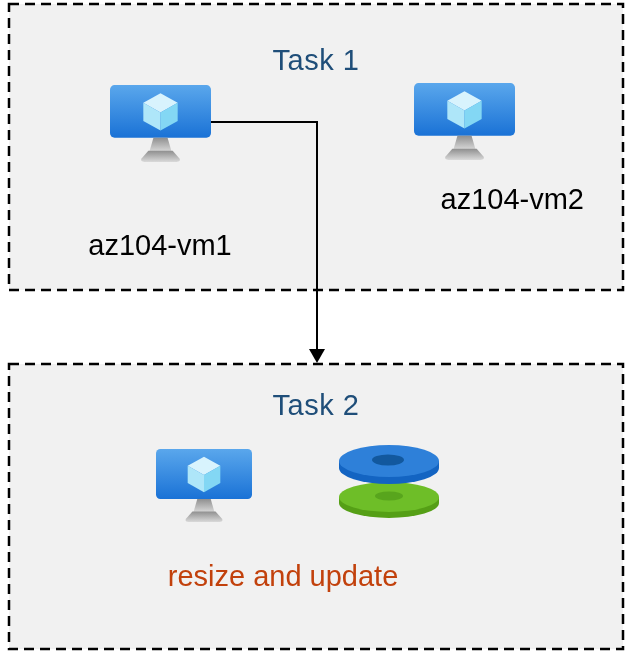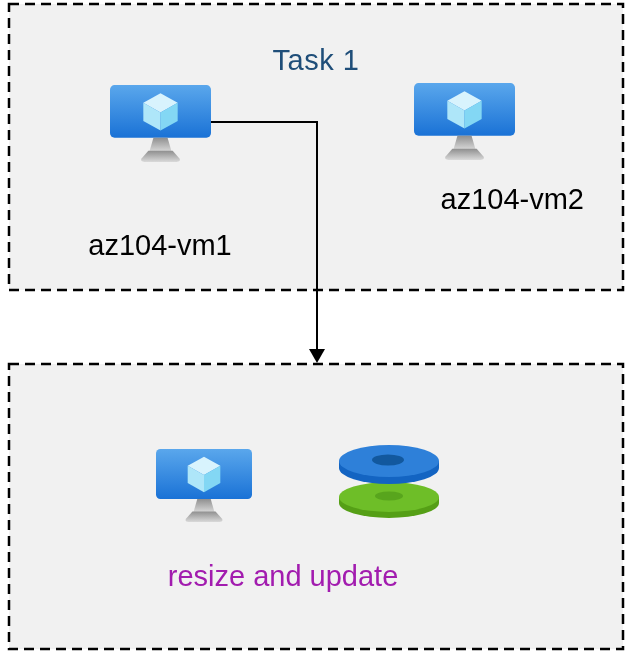--- a/index.html
+++ b/index.html
@@ -50,21 +50,21 @@
   }
   .vm-label.l1 { left: 55px;  top: 181px; margin-top: 46px; }
   .vm-label.l2 { left: 374px; top: 181px; text-align: right; }
   .caption {
     position: absolute;
     left: 133px; top: 558px;
     width: 300px;
     text-align: center;
     font-size: 29px;
     line-height: 36px;
-    color: #a21caf;
+    color: #c2410c;
   }
   .icon { position: absolute; }
   .icon.vm1   { left: 110px; top: 85px;  width: 101px; height: 77px; }
   .icon.vm2   { left: 414px; top: 83px;  width: 101px; height: 77px; }
   .icon.vm3   { left: 156px; top: 449px; width: 96px;  height: 73px; }
   .icon.disks { left: 337px; top: 443px; width: 104px; height: 76px; }
 </style>
 </head>
 <body>
 
@@ -81,20 +81,21 @@
         <stop offset="1" stop-color="#d9d9d9"></stop>
       </linearGradient>
     </defs>
     <rect class="box" x="9" y="4" width="614" height="286"></rect>
     <rect class="box" x="9" y="364" width="614" height="285"></rect>
     <path class="arrow-line" d="M211 122 H317 V350"></path>
     <polygon class="arrow-head" points="309,349 325,349 317,363"></polygon>
   </svg>
 
   <div class="title t1">Task 1</div>
+  <div class="title t2">Task 2</div>
 
   <svg class="icon vm1" viewBox="0 0 100 76">
     <rect x="0" y="0" width="100" height="52" rx="4.5" fill="url(#screenGrad)"></rect>
     <polygon points="50,8 67,17.5 50,27 33,17.5" fill="#d8f3fd"></polygon>
     <polygon points="33,17.5 50,27 50,45 33,35.5" fill="#aee6f9"></polygon>
     <polygon points="67,17.5 50,27 50,45 67,35.5" fill="#83d7f4"></polygon>
     <path d="M43,52 L57,52 L61,66 L39,66 Z" fill="url(#standGrad)"></path>
     <path d="M38,65 L62,65 L69,73 Q70,76 66,76 L34,76 Q30,76 31,73 Z" fill="url(#standGrad)"></path>
   </svg>
 

